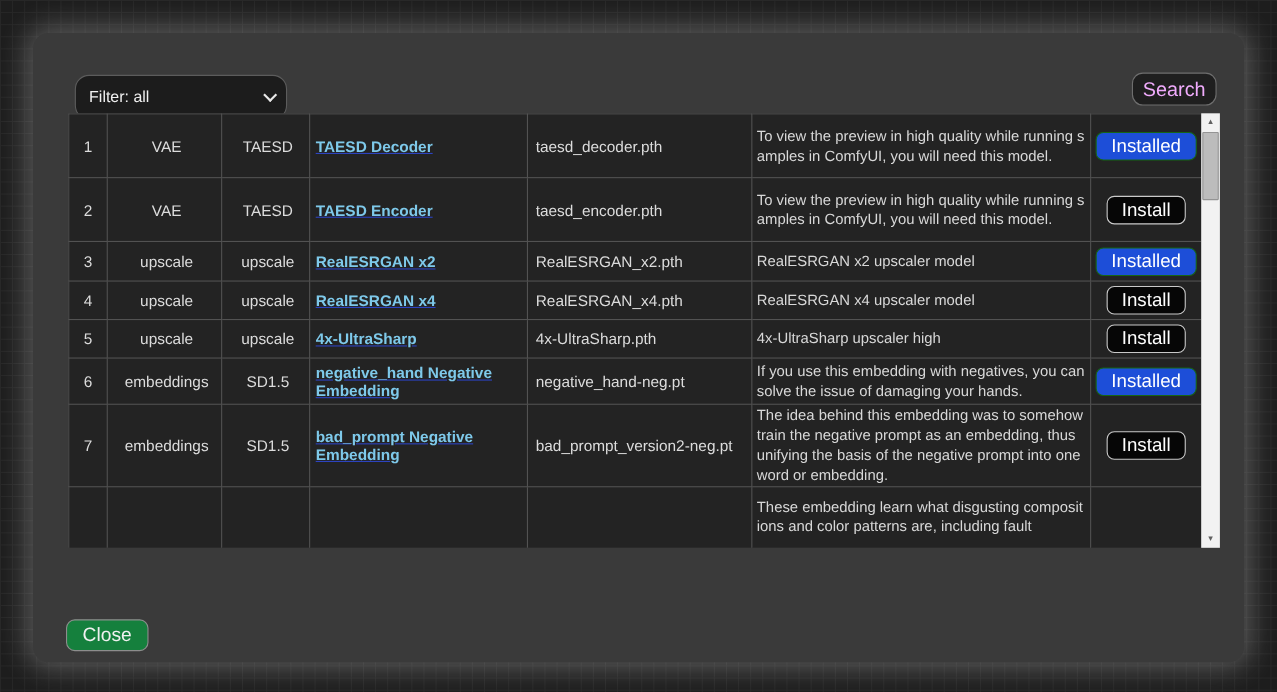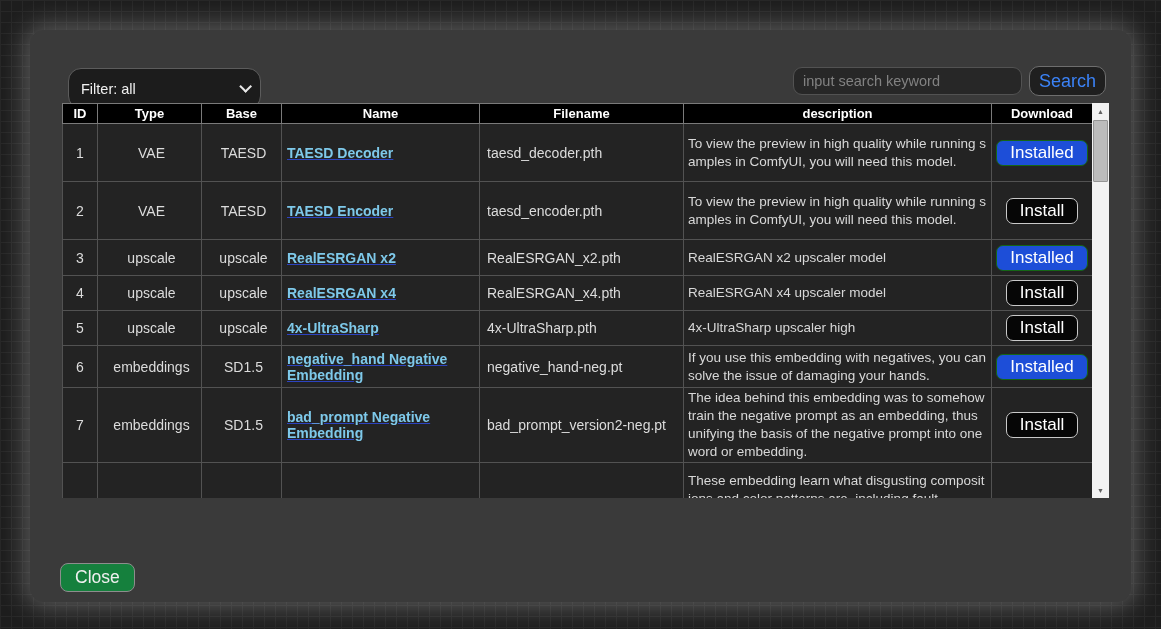--- a/index.html
+++ b/index.html
@@ -33,21 +33,21 @@
   .search-input {
     position: absolute; left: 763px; top: 37px; width: 229px; height: 28px;
     background: #272727; border: 1px solid #525252; border-radius: 9px;
     color: #e8e8e8; font-size: 14.5px; padding: 0 9px; outline: none;
     font-family: "Liberation Sans", sans-serif;
   }
   .search-input::placeholder { color: #828282; }
   .search-btn {
     position: absolute; left: 999px; top: 36px; width: 77px; height: 30px;
     background: #1f1f1f; border: 1px solid #6e6e6e; border-radius: 10px;
-    color: #3b82f6; font-size: 18px; cursor: pointer;
+    color: #f0abfc; font-size: 18px; cursor: pointer;
     font-family: "Liberation Sans", sans-serif;
   }
   
   .table-viewport {
     position: absolute; left: 32px; top: 73px; width: 1030px; height: 395px;
     overflow: hidden; background: #232323;
   }
   table { border-collapse: collapse; table-layout: fixed; width: 1030px; }
   col.c-id{width:35px} col.c-type{width:104px} col.c-base{width:80px}
   col.c-name{width:198px} col.c-file{width:204px} col.c-desc{width:308px} col.c-dl{width:101px}
@@ -107,44 +107,34 @@
 </head>
 <body>
 
 <div class="dialog">
 
   <div class="filter-select">
     <span class="label">Filter: all</span>
     <span class="chevron"></span>
   </div>
 
-  <input class="search-input" type="text" placeholder="input search keyword" style="">
   <button class="search-btn">Search</button>
 
   <div class="table-viewport">
     <table>
       <colgroup>
         <col class="c-id">
           <col class="c-type">
           <col class="c-base">
           <col class="c-name">
         <col class="c-file">
           <col class="c-desc">
           <col class="c-dl">
       </colgroup>
       <tbody>
-          <tr>
-        <th>ID</th>
-        <th>Type</th>
-        <th>Base</th>
-        <th>Name</th>
-        <th>Filename</th>
-        <th>description</th>
-        <th>Download</th>
-      </tr>
       <tr class="r1">
         <td class="cell-id">1</td>
         <td class="cell-type">VAE</td>
         <td class="cell-base">TAESD</td>
         <td class="cell-name"><a>TAESD Decoder</a></td>
         <td class="cell-file">taesd_decoder.pth</td>
         <td class="cell-desc">To view the preview in high quality while running samples in ComfyUI, you will need this model.</td>
         <td class="cell-dl"><button class="btn-installed">Installed</button></td>
       </tr>
       <tr class="r2">

